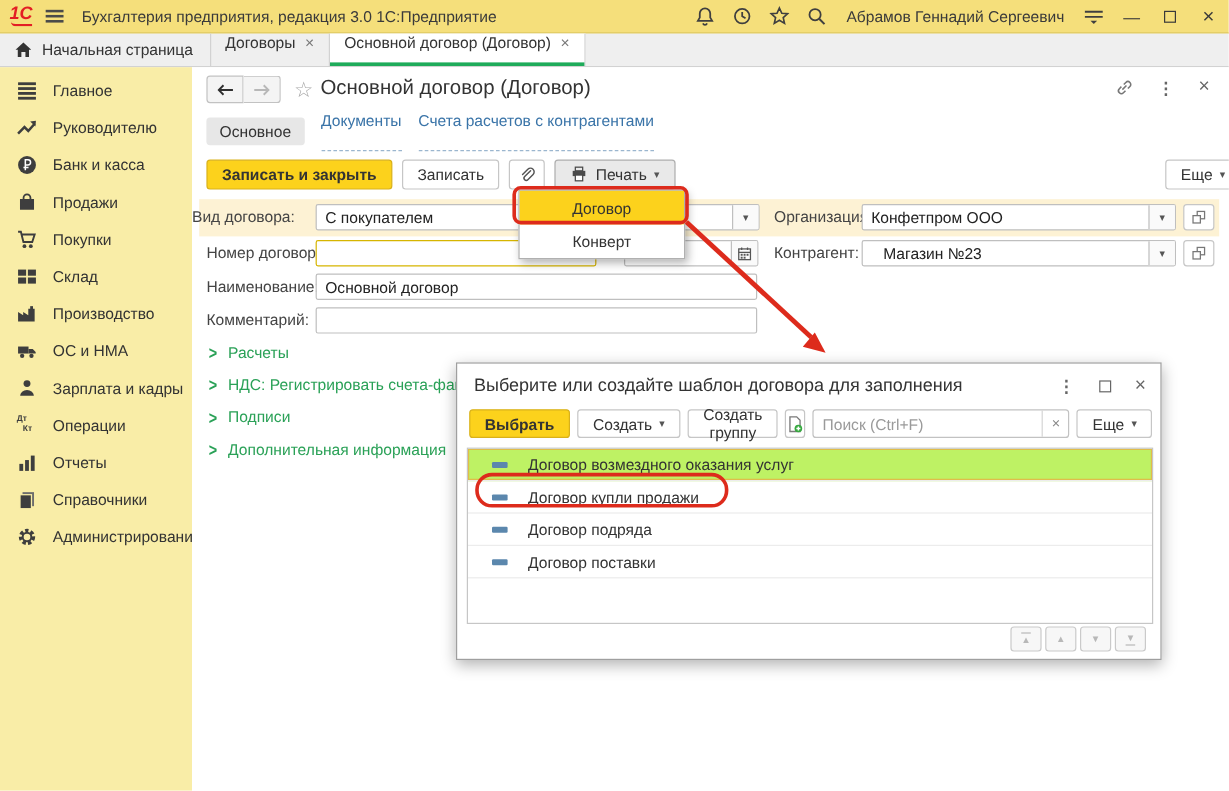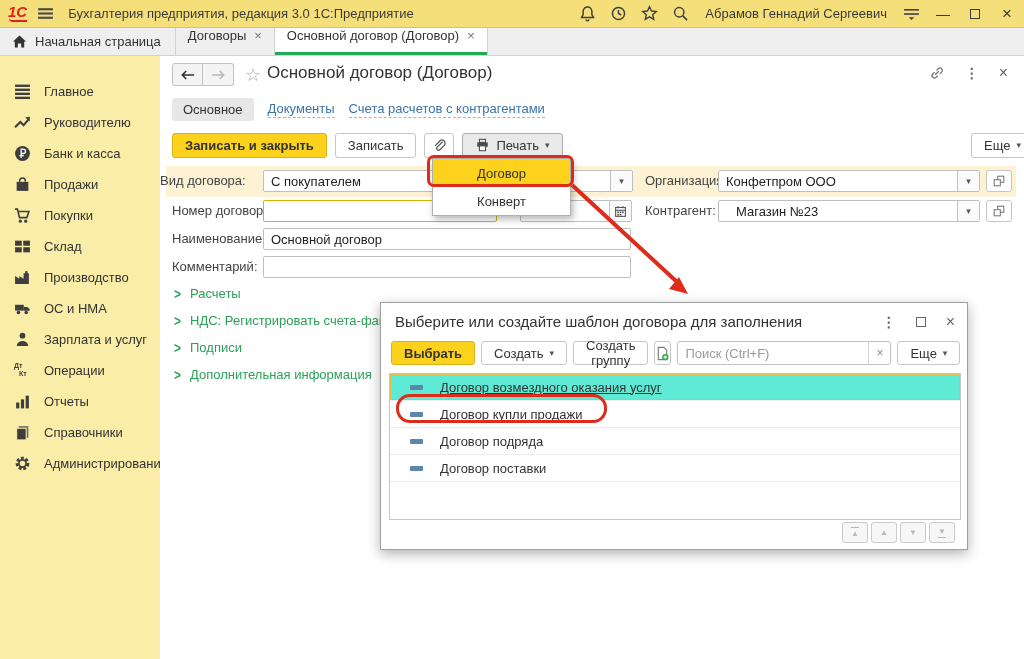--- a/index.html
+++ b/index.html
@@ -22,21 +22,21 @@
 
   
   .tabbar { position:absolute; left:0; top:28px; width:1024px; height:28px; background:#efefef; border-bottom:1px solid #d2d2d2; display:flex; align-items:stretch; }
   .home-tab { display:flex; align-items:center; gap:8px; padding:0 14px 0 12px; border-right:1px solid #d2d2d2; }
   .tab { display:flex; align-items:flex-start; gap:8px; padding:0 12px; border-right:1px solid #d2d2d2; position:relative; }
   .tab.active { background:#fff; }
   .tab.active::after { content:""; position:absolute; left:0; right:0; bottom:0; height:3px; background:#1fab5a; }
   .tab-close { color:#777; font-size:13px; }
 
   
-  .sidebar { position:absolute; left:0; top:56px; width:160px; height:603px; background:#f9eda7; padding-top:20px; }
+  .sidebar { position:absolute; left:0; top:56px; width:160px; height:603px; background:#f9eda7; padding-top:4px; }
   .side-item { height:31px; display:flex; align-items:center; padding-left:14px; cursor:pointer; }
   .side-item .sic { width:17px; height:17px; margin-right:13px; flex:none; }
   .side-item span.lbl { font-size:13px; color:#333; }
   .dtkt { width:17px; height:17px; margin-right:13px; font-size:7px; font-weight:bold; color:#3e3e3e; line-height:8px; text-align:left; }
   .main { position:absolute; left:160px; top:56px; width:864px; height:603px; background:#fff; }
 
   
   .hdr-row { position:absolute; left:0; top:6px; width:864px; height:26px; }
   .navgrp { position:absolute; left:12px; top:1px; display:flex; }
   .navbtn { width:31px; height:23px; background:#f4f4f4; border:1px solid #c2c2c2; display:flex; align-items:center; justify-content:center; }
@@ -44,21 +44,21 @@
   .navbtn.fwd { border-radius:0 3px 3px 0; border-left:none; }
   .hdr-star { position:absolute; left:85px; top:2px; color:#a8a8a8; font-size:18px; }
   .form-title { position:absolute; left:107px; top:1px; font-size:17px; color:#333; }
   .hdr-icons { position:absolute; right:16px; top:2px; display:flex; gap:20px; align-items:center; }
   .hdr-dots { color:#666; font-size:14px; font-weight:bold; }
   .hdr-close { color:#666; font-size:16px; }
 
   
   .fnav { position:absolute; left:12px; top:41px; display:flex; align-items:center; gap:14px; height:24px;justify-content:space-between; }
   .fnav .cur { background:#e7e7e7; border-radius:3px; padding:4px 11px; color:#333; }
-  .flink { color:#3a74a8; border-bottom:1px dashed #9bb6cf; padding-bottom:1px; cursor:pointer; }
+  .flink { color:#3a74a8; border-bottom:1px dashed #9bb6cf; padding-bottom:17px; cursor:pointer; }
 
   
   .toolbar { position:absolute; left:12px; top:76px; width:900px; height:26px; display:flex; align-items:center; gap:8px; }
   .btn { height:25px; background:#fff; border:1px solid #c6c6c6; border-radius:3px; padding:0 12px; display:inline-flex; align-items:center; gap:6px; font-size:13px; color:#333; cursor:pointer; }
   .btn-yellow { background:#fcd21c; border-color:#d9b11a; font-weight:bold; }
   .btn-pressed { background:#e9e9e9; border-color:#adadad; }
   .caret { font-size:9px; color:#555; }
   .tb-spacer { flex:1; }
   .iconbtn { width:30px; justify-content:center; padding:0; }
 
@@ -85,21 +85,21 @@
   .dialog { position:absolute; left:380px; top:302px; width:588px; height:248px; background:#fff; border:1px solid #9f9f9f; box-shadow:0 4px 12px rgba(0,0,0,.3); z-index:20; }
   .dlg-title { position:absolute; left:14px; top:10px; font-size:15px; color:#333; }
   .dlg-icons { position:absolute; right:12px; top:10px; display:flex; gap:20px; align-items:center; color:#666; }
   .dlg-toolbar { position:absolute; left:10px; top:38px; width:568px; height:25px; display:flex; gap:6px; }
   .search-wrap { flex:1; height:24px; border:1px solid #c2c2c2; border-radius:3px; display:flex; align-items:center; background:#fff; }
   .search-wrap input { flex:1; border:none; outline:none; padding:0 7px; font-size:13px; font-family:"Liberation Sans",sans-serif; color:#333; background:transparent; }
   .search-wrap input::placeholder { color:#9a9a9a; }
   .search-x { width:22px; text-align:center; color:#888; border-left:1px solid #d5d5d5; font-size:12px; align-self:stretch; display:flex; align-items:center; justify-content:center; }
   .dlg-list { position:absolute; left:8px; top:70px; width:572px; height:147px; border:1px solid #c6c6c6; background:#fff; overflow:hidden; }
   .li-row { height:27px; display:flex; align-items:center; padding-left:20px; border-bottom:1px solid #ececec; cursor:pointer; }
-  .li-row.sel { background:#5eead4; box-shadow:inset 0 0 0 1px #e0bd4a;text-decoration:underline; }
+  .li-row.sel { background:#bef264; box-shadow:inset 0 0 0 1px #e0bd4a; }
   .li-dash { width:13px; height:5px; background:#5b87ad; border-radius:1px; margin-right:17px; flex:none; }
   .li-row span { font-size:13px; color:#333; }
   .dlg-nav { position:absolute; right:12px; bottom:6px; display:flex; gap:3px; }
   .nvb { width:26px; height:21px; border:1px solid #cacaca; border-radius:3px; background:#f7f7f7; color:#b8b8b8; font-size:8px; display:flex; align-items:center; justify-content:center; }
   .nvb .bar-t { border-top:1.5px solid #b8b8b8; padding-top:1px; }
   .nvb .bar-b { border-bottom:1.5px solid #b8b8b8; padding-bottom:1px; }
 
   
   .anno { position:absolute; border:3px solid #dd2b1c; z-index:60; pointer-events:none; }
   .anno-rect { left:427px; top:155px; width:147px; height:32px; border-radius:7px; }
@@ -237,21 +237,21 @@
           <circle cx="4.2" cy="11.8" r="1.7" fill="#3e3e3e"></circle>
           <circle cx="11.5" cy="11.8" r="1.7" fill="#3e3e3e"></circle>
         </svg>
       <span class="lbl">ОС и НМА</span>
     </div>
     <div class="side-item">
       <svg class="sic" viewBox="0 0 16 16">
           <circle cx="8" cy="4.4" r="2.7" fill="#3e3e3e"></circle>
           <path d="M2.6 14a5.4 4.6 0 0 1 10.8 0z" fill="#3e3e3e"></path>
         </svg>
-      <span class="lbl">Зарплата и услуг</span>
+      <span class="lbl">Зарплата и кадры</span>
     </div>
     <div class="side-item">
       <span class="dtkt"><span>Дт</span><br><span style="padding-left:5px;">Кт</span></span>
       <span class="lbl">Операции</span>
     </div>
     <div class="side-item">
       <svg class="sic" viewBox="0 0 16 16">
           <g fill="#3e3e3e">
             <rect x="2" y="9" width="3" height="5.5"></rect>
             <rect x="6.5" y="6" width="3" height="8.5"></rect>

